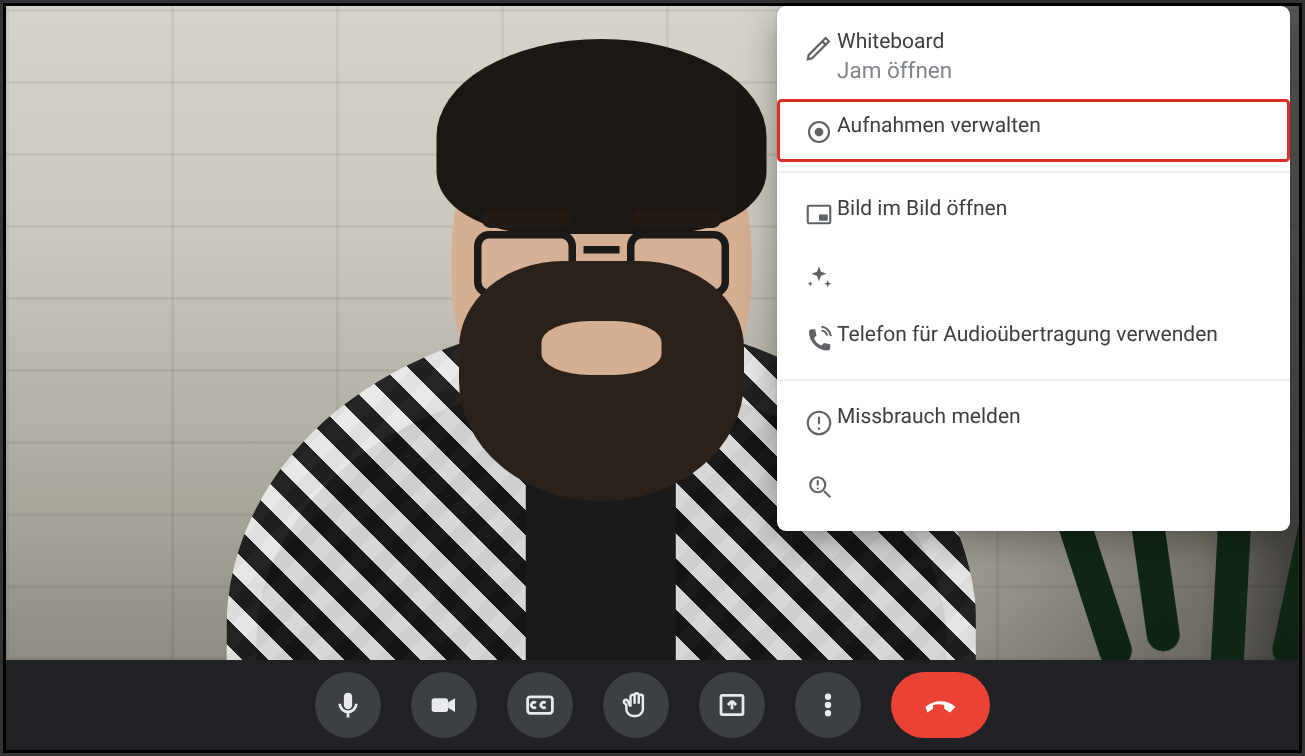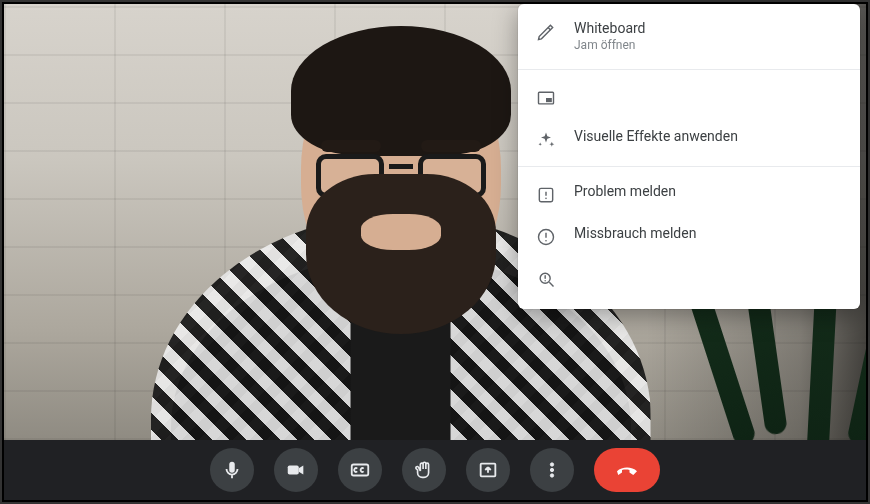--- a/index.html
+++ b/index.html
@@ -43,26 +43,26 @@
   .brows::before{ left:0; } .brows::after{ right:0; }
 
   .toolbar { position:absolute; left:2px; right:2px; bottom:2px; height:60px; background:#202124; display:flex; align-items:center; justify-content:center; gap:20px; }
   .tbtn { width:44px; height:44px; border-radius:50%; background:#3c4043; display:flex; align-items:center; justify-content:center; color:#e8eaed; cursor:pointer; }
   .tbtn svg{ width:22px; height:22px; fill:#e8eaed; stroke:#e8eaed; }
   .tbtn.more{ width:44px; }
   .tbtn.hang{ width:66px; background:#ea4335; border-radius:24px; }
   .tbtn.hang svg{ fill:#fff; stroke:#fff; width:30px; height:30px; }
 
   .menu { position:absolute; top:2px; right:8px; width:342px; background:#fff; border-radius:6px; box-shadow:0 6px 24px rgba(0,0,0,0.35), 0 0 0 1px rgba(0,0,0,0.05); padding:6px 0 10px; color:#3c4043; font-size:14px; z-index:10; }
-  .mitem { display:flex; align-items:flex-start; gap:18px; padding:10px 18px; cursor:pointer; }
+  .mitem { display:flex; align-items:flex-start; gap:2px; padding:10px 18px; cursor:pointer; }
   .mitem .micon{ width:20px; height:20px; flex:0 0 20px; display:flex; align-items:center; justify-content:center; color:#5f6368; margin-top:2px; }
   .mitem .micon svg{ width:20px; height:20px; fill:none; stroke:#5f6368; stroke-width:1.7; }
   .mitem .micon svg.filled{ fill:#5f6368; stroke:none; }
   .mitem .mtext{ display:flex; flex-direction:column; line-height:1.25; }
-  .mitem .msub{ font-size:12px; color:#80868b; }
+  .mitem .msub{ font-size:15px; color:#80868b; }
   .mitem.hl{ outline:2px solid #d93025; outline-offset:-2px; border-radius:3px; }
   .sep{ height:1px; background:#e8eaed; margin:6px 0; }
 </style>
 </head>
 <body>
 
 <div class="frame">
 
   <div class="video-area">
     <div class="wall"></div>
@@ -96,61 +96,71 @@
             <path d="M3 21l3.5-.8L20 6.7 17.3 4 3.8 17.5 3 21z"></path>
             <path d="M14.5 6.5l3 3"></path>
           </svg>
       </span>
       <span class="mtext">
         <span>Whiteboard</span>
         <span class="msub">Jam öffnen</span>
       </span>
     </div>
 
+    <div class="mitem hl">
+      <span class="micon">
+        <svg viewBox="0 0 24 24">
+            <circle cx="12" cy="12" r="8"></circle>
+            <circle cx="12" cy="12" r="3.5" fill="#5f6368" stroke="none"></circle>
+          </svg>
+      </span>
+      <span class="mtext">
+          <span>Aufnahmen verwalten</span>
+        </span>
+    </div>
 
     <div class="sep"></div>
 
 
 
     <div class="mitem">
       <span class="micon">
         <svg viewBox="0 0 24 24">
             <rect x="3" y="5" width="18" height="14" rx="1"></rect>
             <rect x="12" y="12" width="7" height="5" fill="#5f6368" stroke="none"></rect>
           </svg>
       </span>
+      <span class="mtext">
+          <span>Bild im Bild öffnen</span>
+        </span>
     </div>
 
     <div class="mitem">
       <span class="micon">
         <svg viewBox="0 0 24 24" class="filled">
             <path d="M12 3l1.6 4.4L18 9l-4.4 1.6L12 15l-1.6-4.4L6 9l4.4-1.6zM19 14l.8 2.2L22 17l-2.2.8L19 20l-.8-2.2L16 17l2.2-.8zM5 15l.6 1.4L7 17l-1.4.6L5 19l-.6-1.4L3 17l1.4-.6z"></path>
           </svg>
       </span>
-      <span class="mtext">
-          <span>Visuelle Effekte anwenden</span>
-        </span>
-    </div>
-
-
+    </div>
+
+
+    <div class="mitem">
+      <span class="micon">
+        <svg viewBox="0 0 24 24" class="filled">
+            <path d="M6 3c-1 0-2 1-2 2 0 8 7 15 15 15 1 0 2-1 2-2v-3l-5-1-2 2c-3-1-5-3-6-6l2-2-1-5H6z"></path>
+            <path d="M14 4c2 .3 4 2 4.5 4M14 1c4 .4 7 3.5 7.5 7.5" fill="none" stroke="#5f6368" stroke-width="1.7"></path>
+          </svg>
+      </span>
+      <span class="mtext">
+          <span>Telefon für Audioübertragung verwenden</span>
+        </span>
+    </div>
 
     <div class="sep"></div>
 
-    <div class="mitem">
-      <span class="micon">
-        <svg viewBox="0 0 24 24">
-            <rect x="4" y="4" width="16" height="16" rx="2"></rect>
-            <line x1="12" y1="8" x2="12" y2="13"></line>
-            <circle cx="12" cy="16" r="1" fill="#5f6368" stroke="none"></circle>
-          </svg>
-      </span>
-      <span class="mtext">
-          <span>Problem melden</span>
-        </span>
-    </div>
 
     <div class="mitem">
       <span class="micon">
         <svg viewBox="0 0 24 24">
             <circle cx="12" cy="12" r="9"></circle>
             <line x1="12" y1="7" x2="12" y2="13"></line>
             <circle cx="12" cy="16.5" r="1" fill="#5f6368" stroke="none"></circle>
           </svg>
       </span>
       <span class="mtext">

